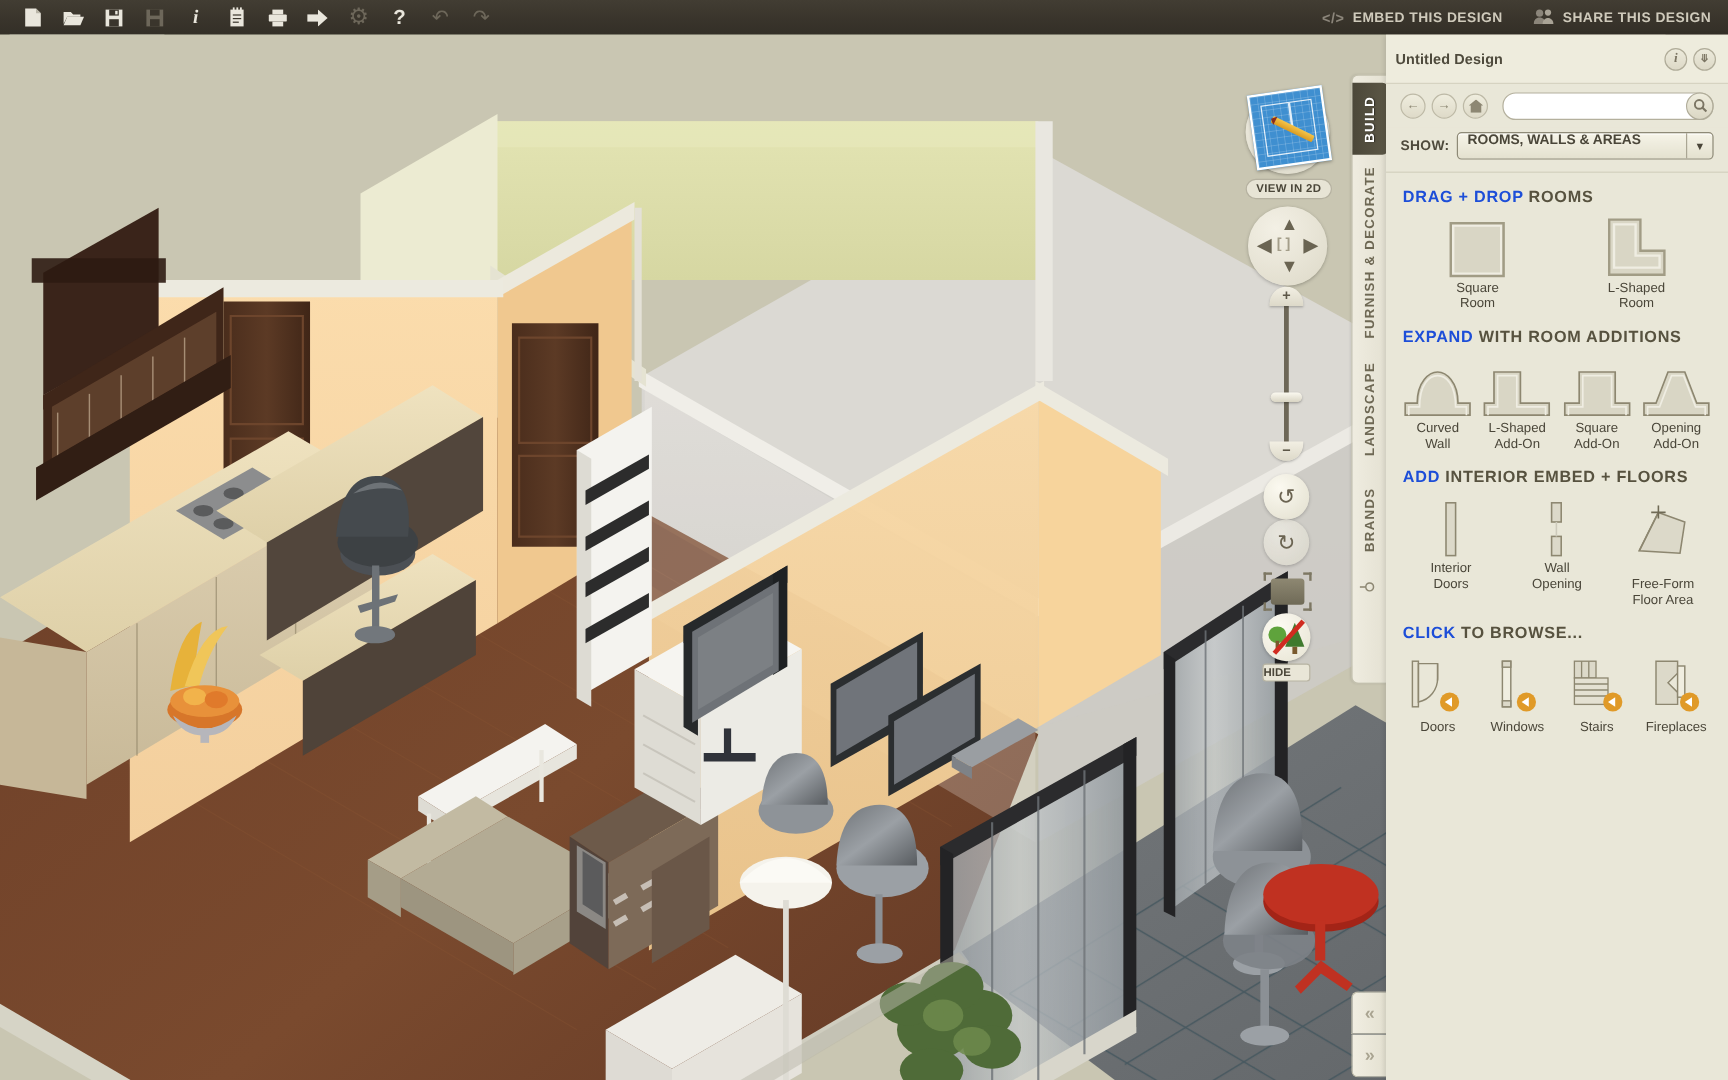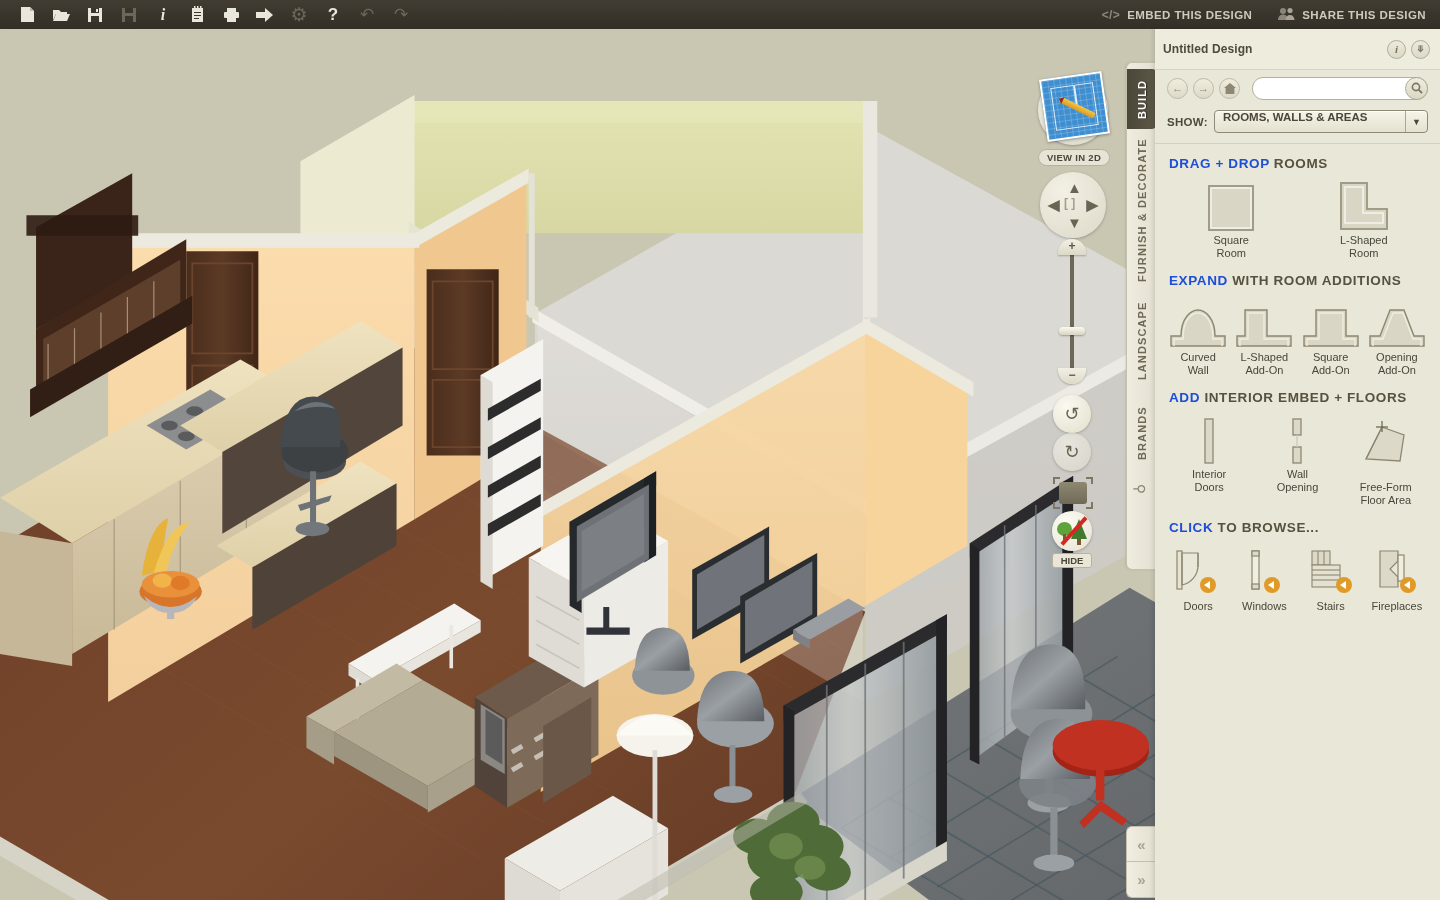--- a/index.html
+++ b/index.html
@@ -130,21 +130,21 @@
   .sel-box {
     position:absolute;left:1053px;top:448px;width:40px;height:32px;
   }
   .sel-box .inner{position:absolute;left:6px;top:5px;width:28px;height:22px;border-radius:3px;background:linear-gradient(to bottom,#8e8872,#6f6a57);}
   .sel-box .c{position:absolute;width:7px;height:7px;border:2px solid #7d7763;}
   .sel-box .c1{left:0;top:0;border-right:none;border-bottom:none;}
   .sel-box .c2{right:0;top:0;border-left:none;border-bottom:none;}
   .sel-box .c3{left:0;bottom:0;border-right:none;border-top:none;}
   .sel-box .c4{right:0;bottom:0;border-left:none;border-top:none;}
 
-  .hidebtn { position:absolute; left:1052px; top:482px; width:40px; text-align:center;}
+  .hidebtn { position:absolute; left:1052px; top:482px; width:40px; }
   .hide-circle{
     width:40px;height:40px;border-radius:50%;
     background: radial-gradient(circle at 35% 30%, #fdfbf3, #e6e3d2);
     box-shadow:0 1px 3px rgba(0,0,0,.25); position:relative; overflow:hidden;
   }
   .hide-tree1{position:absolute;left:5px;top:11px;width:15px;height:14px;border-radius:50%;background:#5fa33c;}
   .hide-tree1:after{content:"";position:absolute;left:6px;top:12px;width:3px;height:7px;background:#7a5a2e;}
   .hide-tree2{position:absolute;right:5px;top:8px;width:0;height:0;border-left:8px solid transparent;border-right:8px solid transparent;border-bottom:20px solid #3f7a2e;}
   .hide-tree2:after{content:"";position:absolute;left:-2px;top:20px;width:4px;height:6px;background:#7a5a2e;}
   .hide-slash{position:absolute;left:4px;top:18px;width:36px;height:4px;background:#d02b20;transform:rotate(-48deg);}

